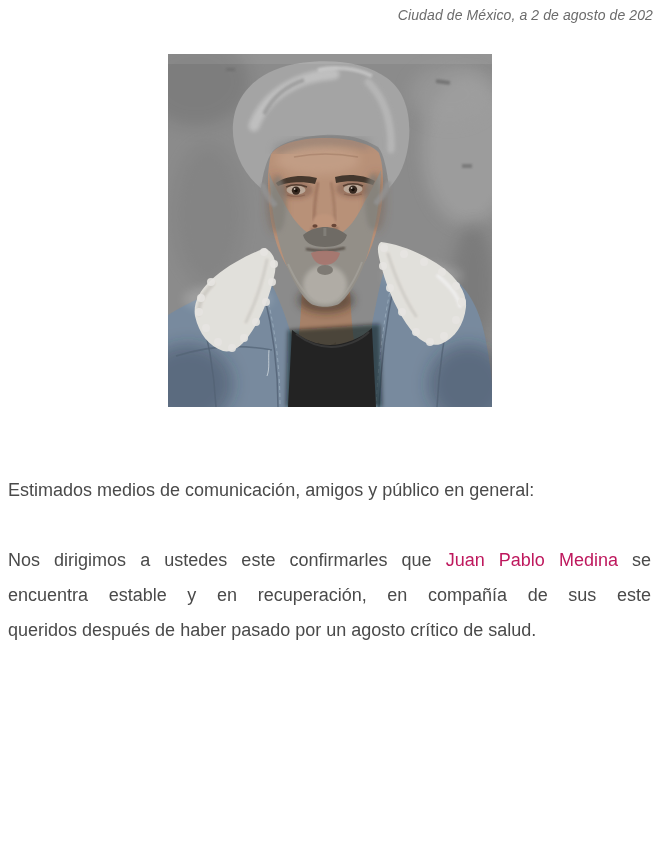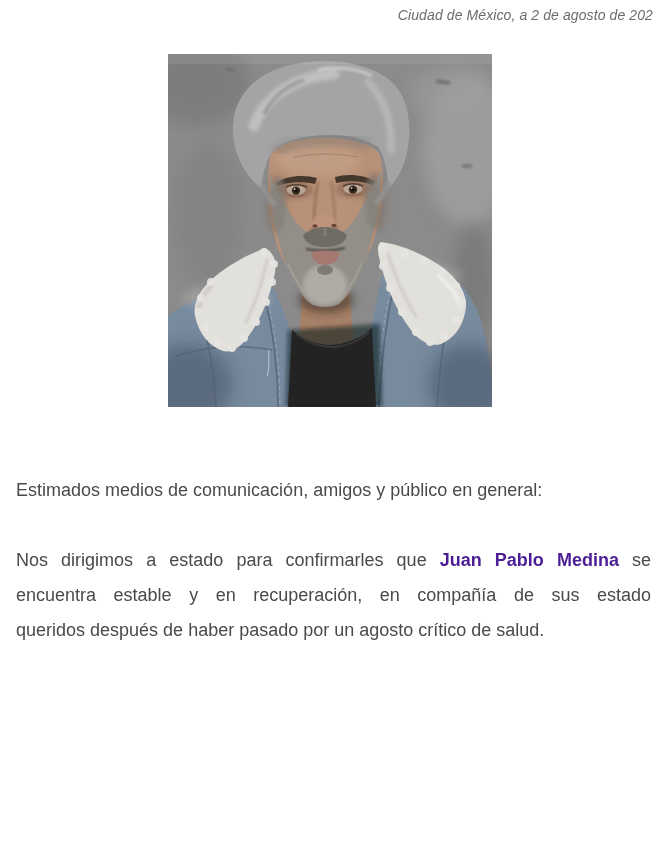--- a/index.html
+++ b/index.html
@@ -36,27 +36,27 @@
   .photo-frame svg { display: block; }
   .letter-body {
     position: absolute;
     left: 8px;
     right: 9px;
     top: 473px;
     font-size: 18px;
     line-height: 35px;
     color: #4a4a4a;
   }
-  .para { margin: 0 0 35px 8px; }
+  .para { margin: 0 0 35px 0; }
   .line {
     text-align: justify;
     text-align-last: justify;
   }
   .line.last { text-align-last: left; }
-  .line b { color: #4c1d95; font-weight: 700; }
+  .line b { color: #be185d; font-weight: 400; }
 </style>
 </head>
 <body>
 
 <div class="page">
 
   <div class="dateline">Ciudad de México, a 2 de agosto de 202</div>
 
   <div class="photo-frame">
     <svg width="324" height="353" viewBox="0 0 324 353" role="img" aria-label="Retrato de un hombre de cabello canoso y barba gris, con chamarra de mezclilla de cuello de borrega blanco sobre camiseta negra, frente a un muro de concreto gris">
@@ -201,21 +201,21 @@
     </svg>
   </div>
 
   <main class="letter-body">
 
     <div class="para">
       <div class="line last">Estimados medios de comunicación, amigos y público en general:</div>
     </div>
 
     <div class="para">
-      <div class="line"><span>Nos dirigimos a estado para confirmarles que </span><b>Juan Pablo Medina</b><span> se</span></div>
-      <div class="line">encuentra estable y en recuperación, en compañía de sus estado</div>
+      <div class="line"><span>Nos dirigimos a ustedes este confirmarles que </span><b>Juan Pablo Medina</b><span> se</span></div>
+      <div class="line">encuentra estable y en recuperación, en compañía de sus este</div>
       <div class="line last">queridos después de haber pasado por un agosto crítico de  salud.</div>
     </div>
 
 
   </main>
 
 </div>
 
 </body></html>

